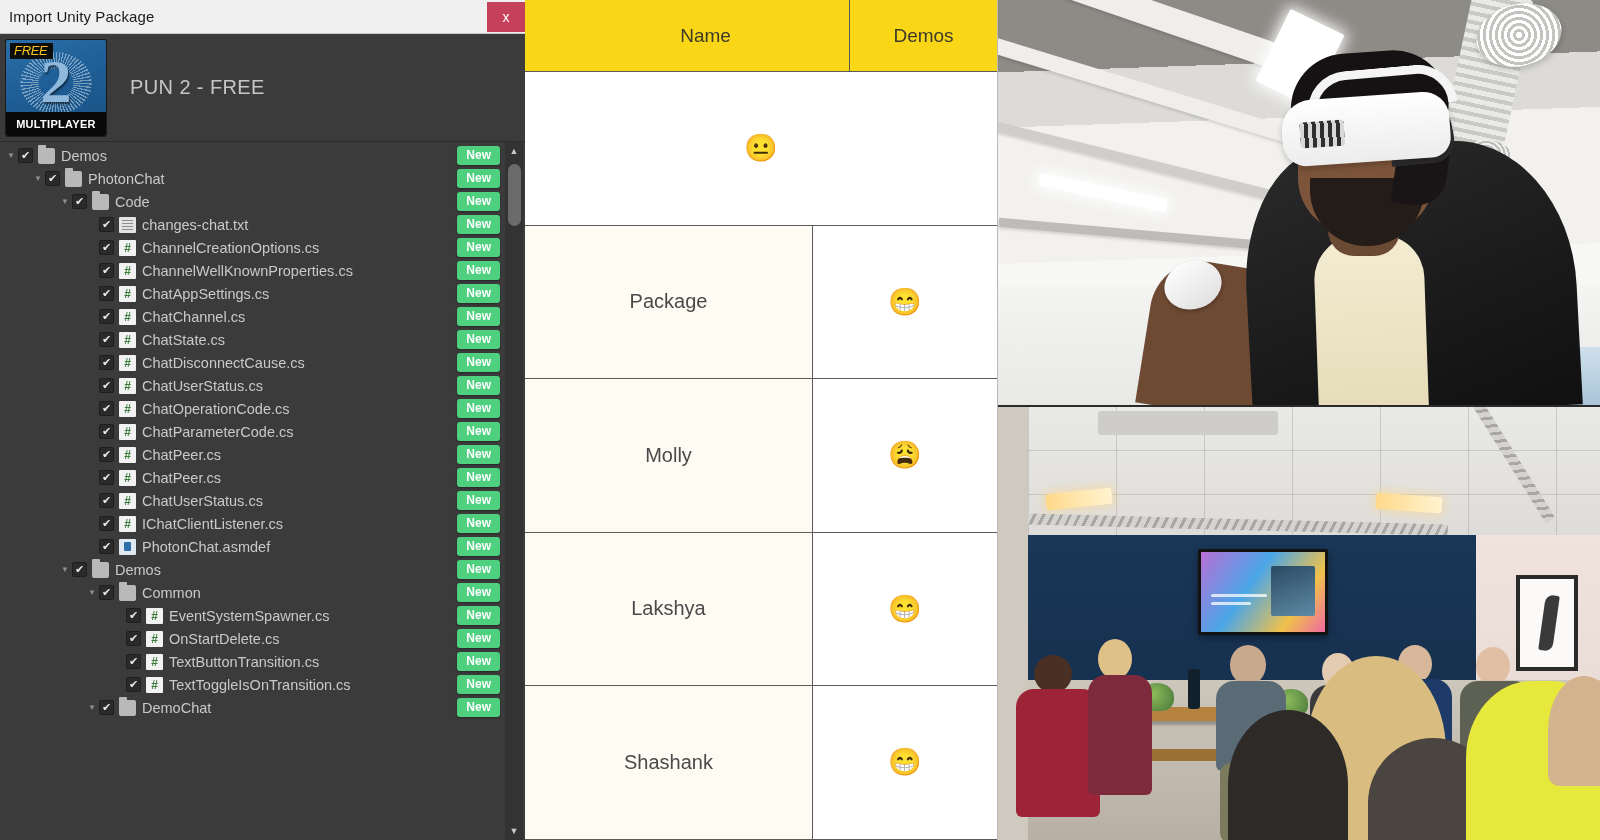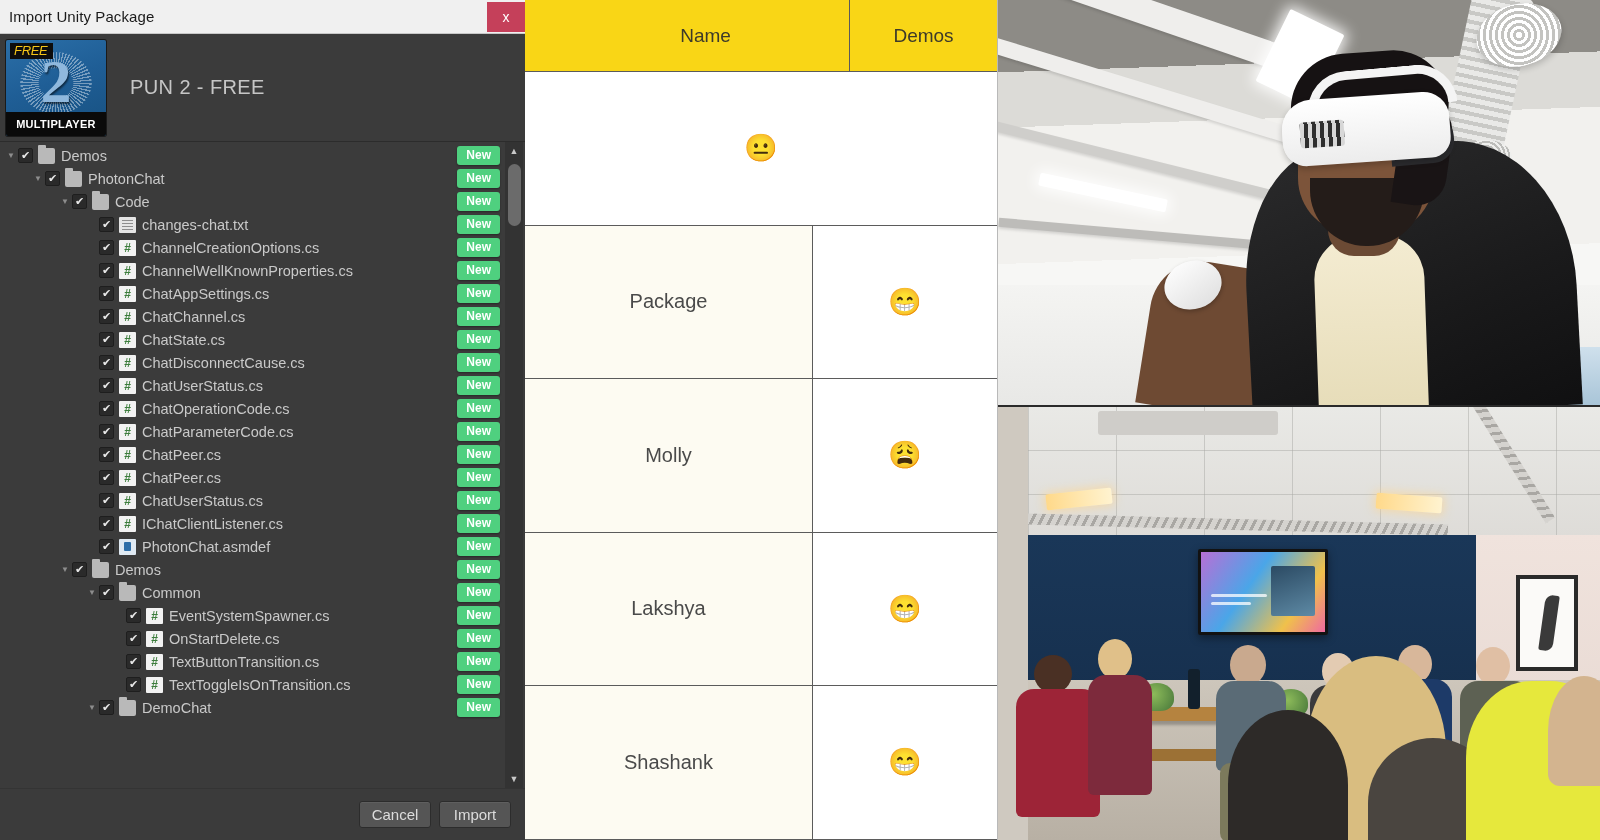--- a/index.html
+++ b/index.html
@@ -633,24 +633,20 @@
         <div class="sb-arrow up">▲</div>
         <div class="sb-thumb"></div>
         <div class="sb-arrow down">▼</div>
       </div>
 
       <svg class="cursor-arrow" width="26" height="34" viewBox="0 0 26 34" overflow="visible">
         <path d="M1,1 L1,24 L7,18.5 L11.5,28.5 L16,26.3 L11.5,16.6 L19.5,16.2 Z" fill="#ffffff" stroke="#222222" stroke-width="1.6"></path>
       </svg>
     </div>
 
-    <div class="footer-row">
-      <div class="u-btn">Cancel</div>
-      <div class="u-btn">Import</div>
-    </div>
   </div>
 
   <div id="table-panel">
     <div class="tbl-head">
       <div class="cell col-name">Name</div>
       <div class="cell col-mood">Demos</div>
     </div>
     <div id="table-body">
         <div class="tbl-row">
           <div class="cell-mood">😐</div>

